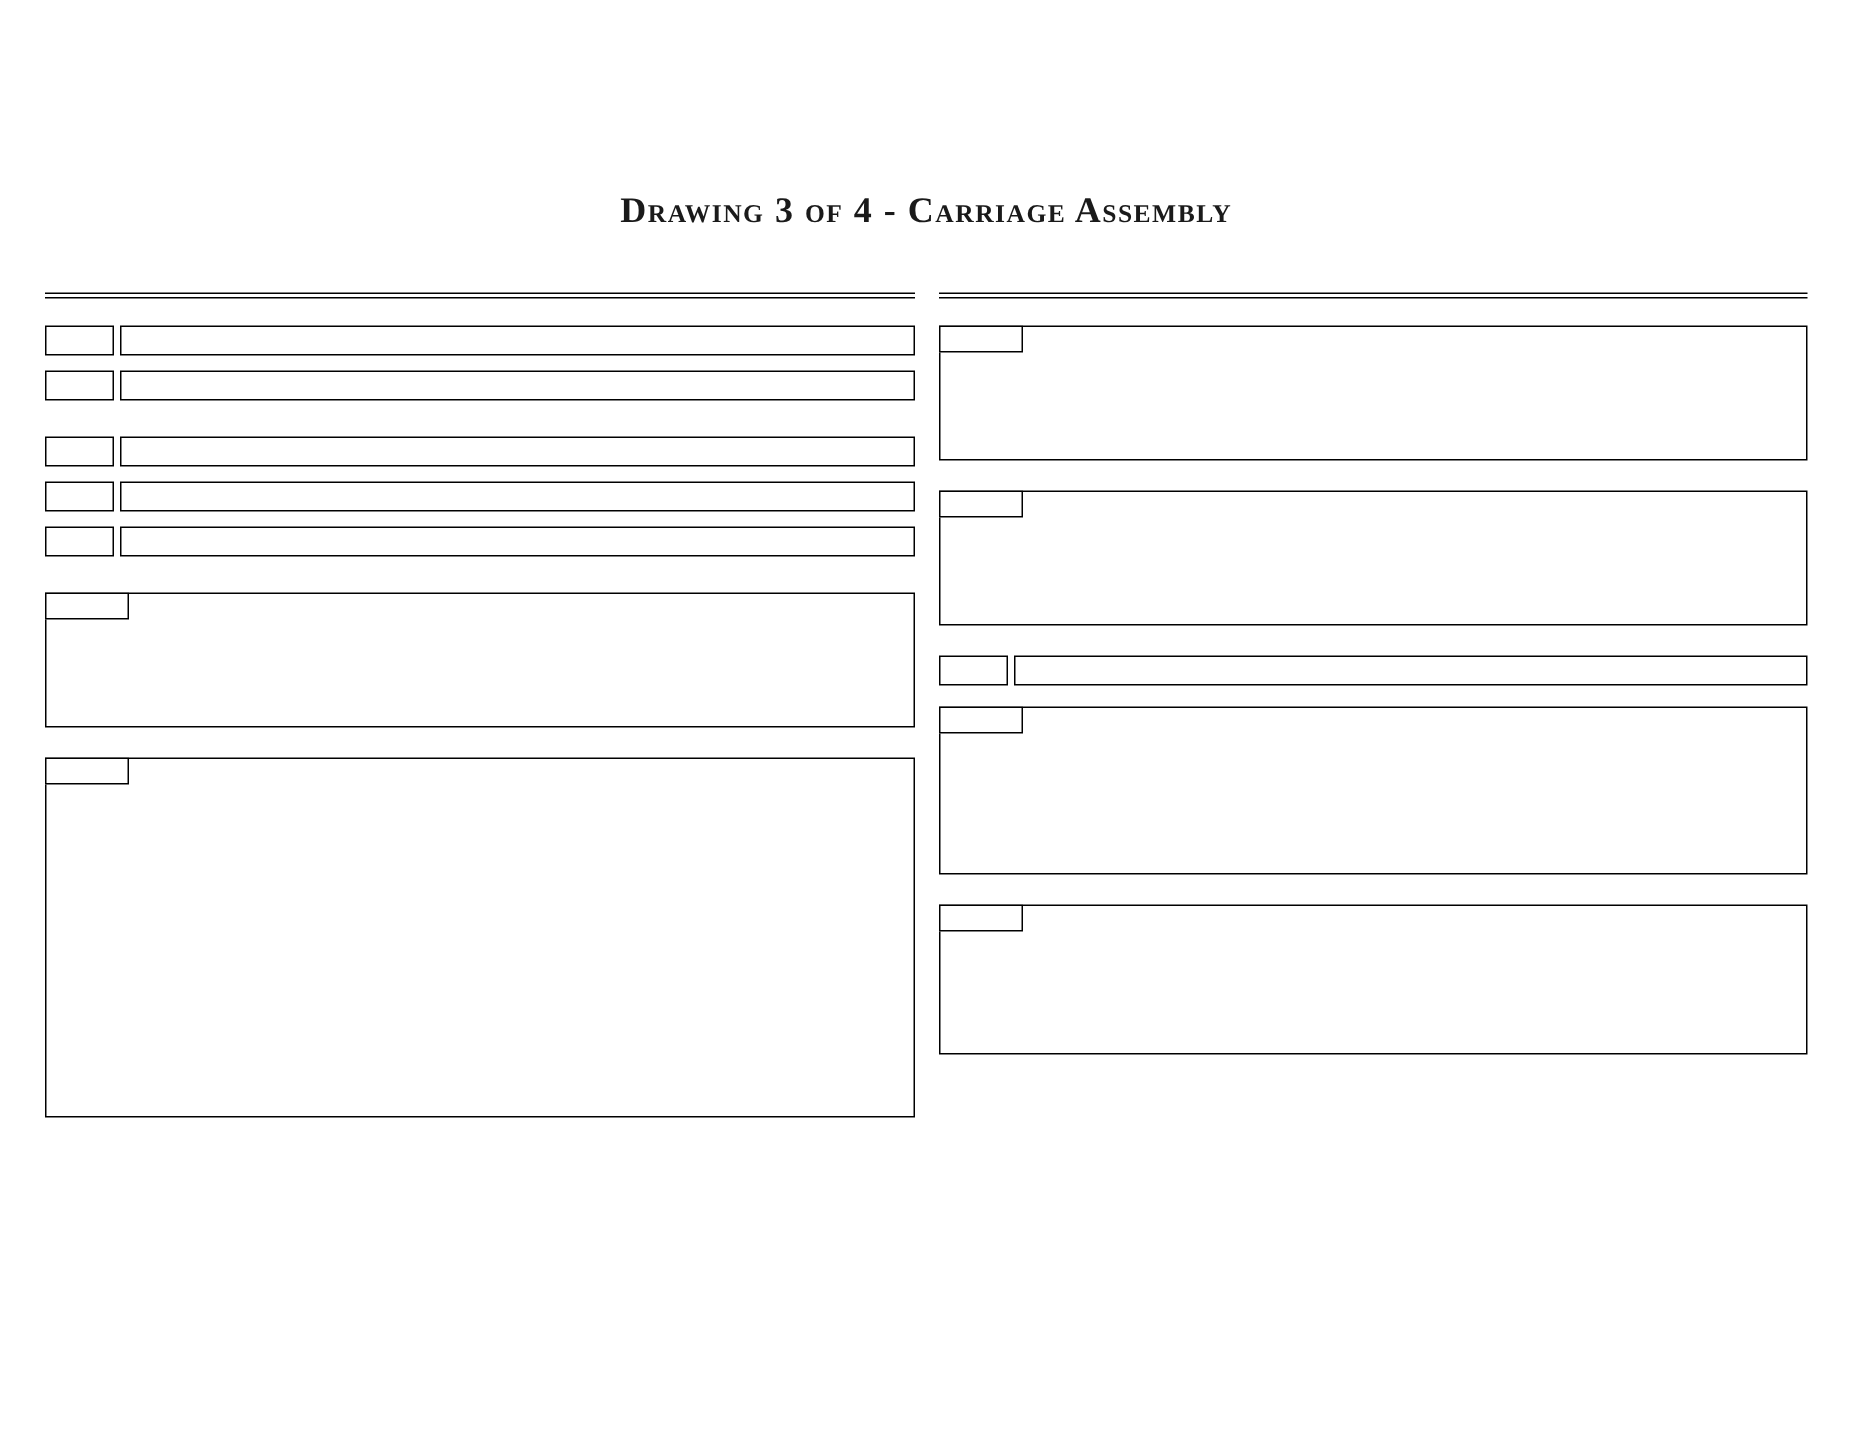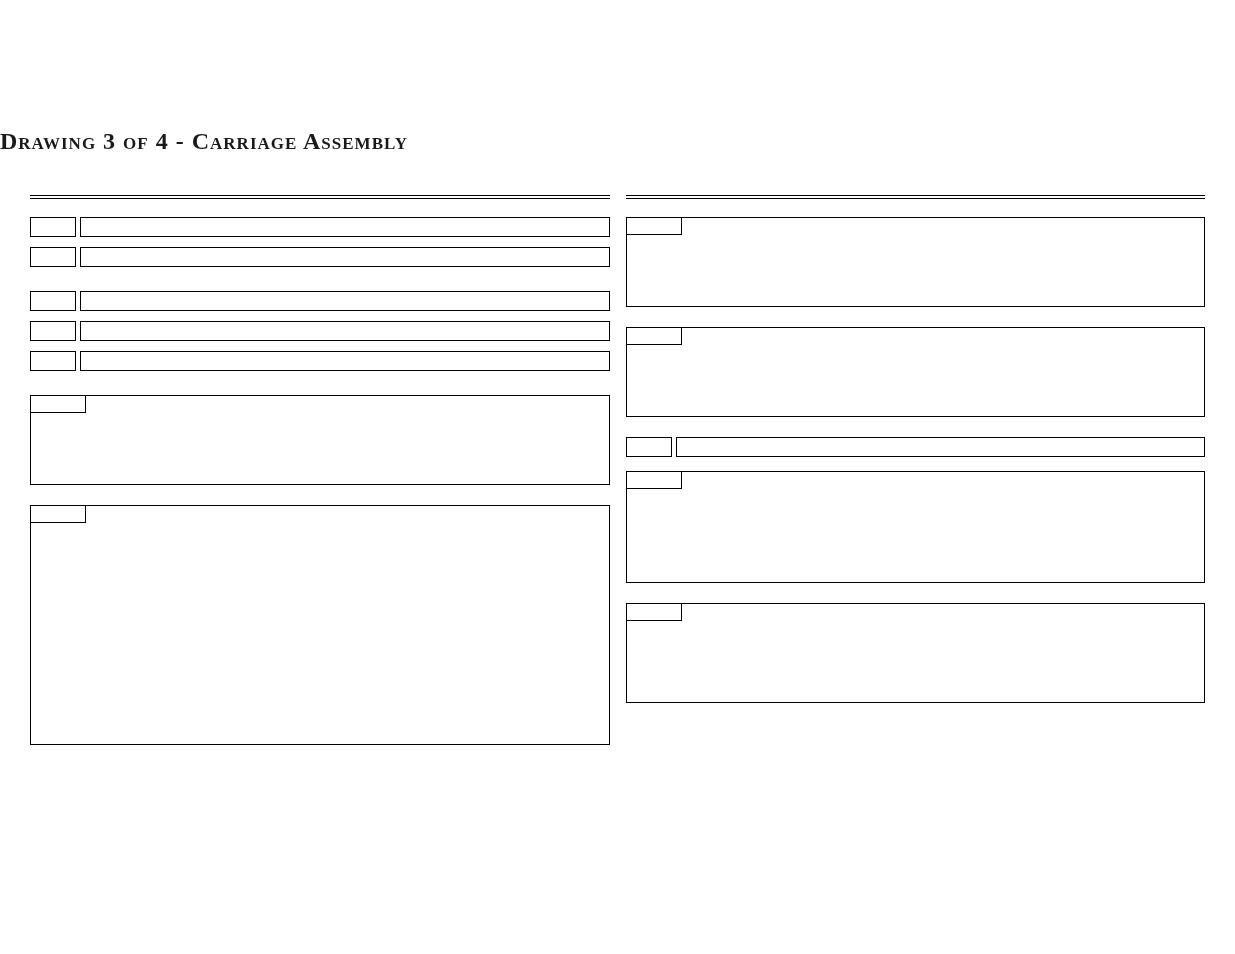--- a/index.html
+++ b/index.html
@@ -8,21 +8,21 @@
       box-sizing: border-box;
     }
     body {
       background: #ffffff;
       font-family: Georgia, 'Times New Roman', serif;
       width: 1235px;
       height: 954px;
       position: relative;
     }
     .page-title {
-      text-align: left;
+      text-align: center;
       font-size: 24px;
       font-variant: small-caps;
       letter-spacing: 1px;
       color: #1a1a1a;
       padding-top: 128px;
       padding-bottom: 40px;
     }
     .columns {
       display: flex;
       gap: 16px;

